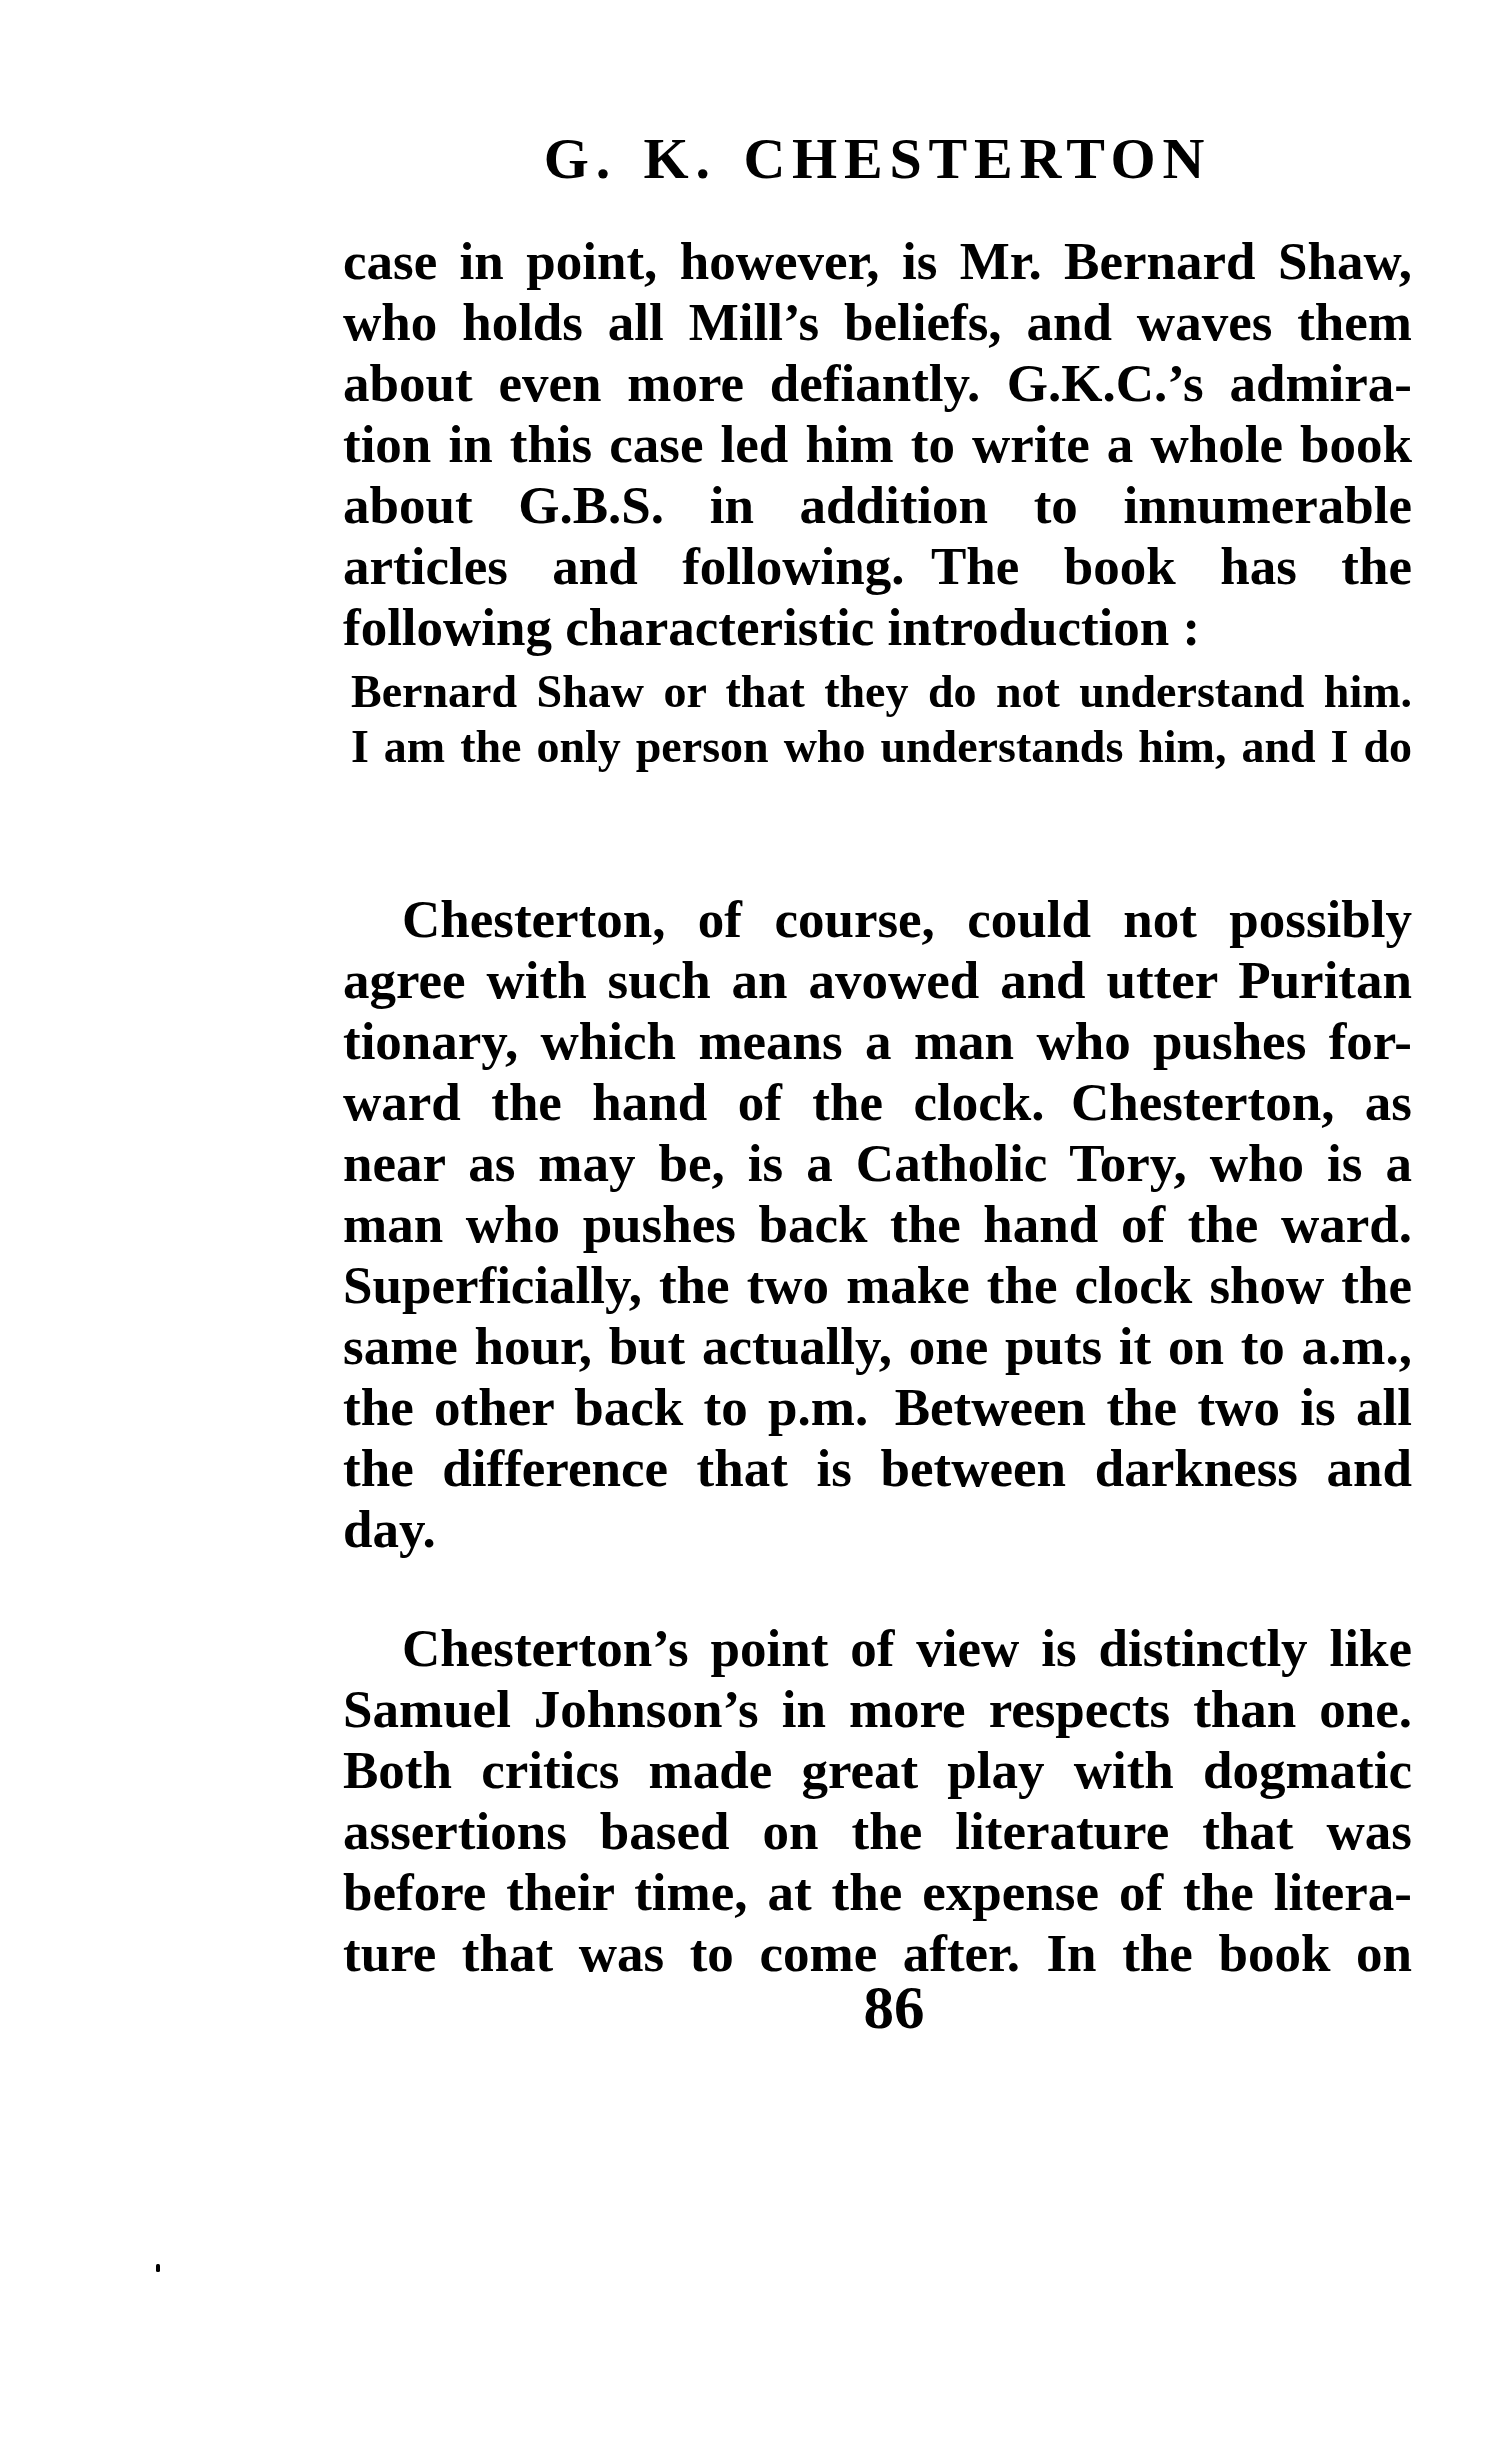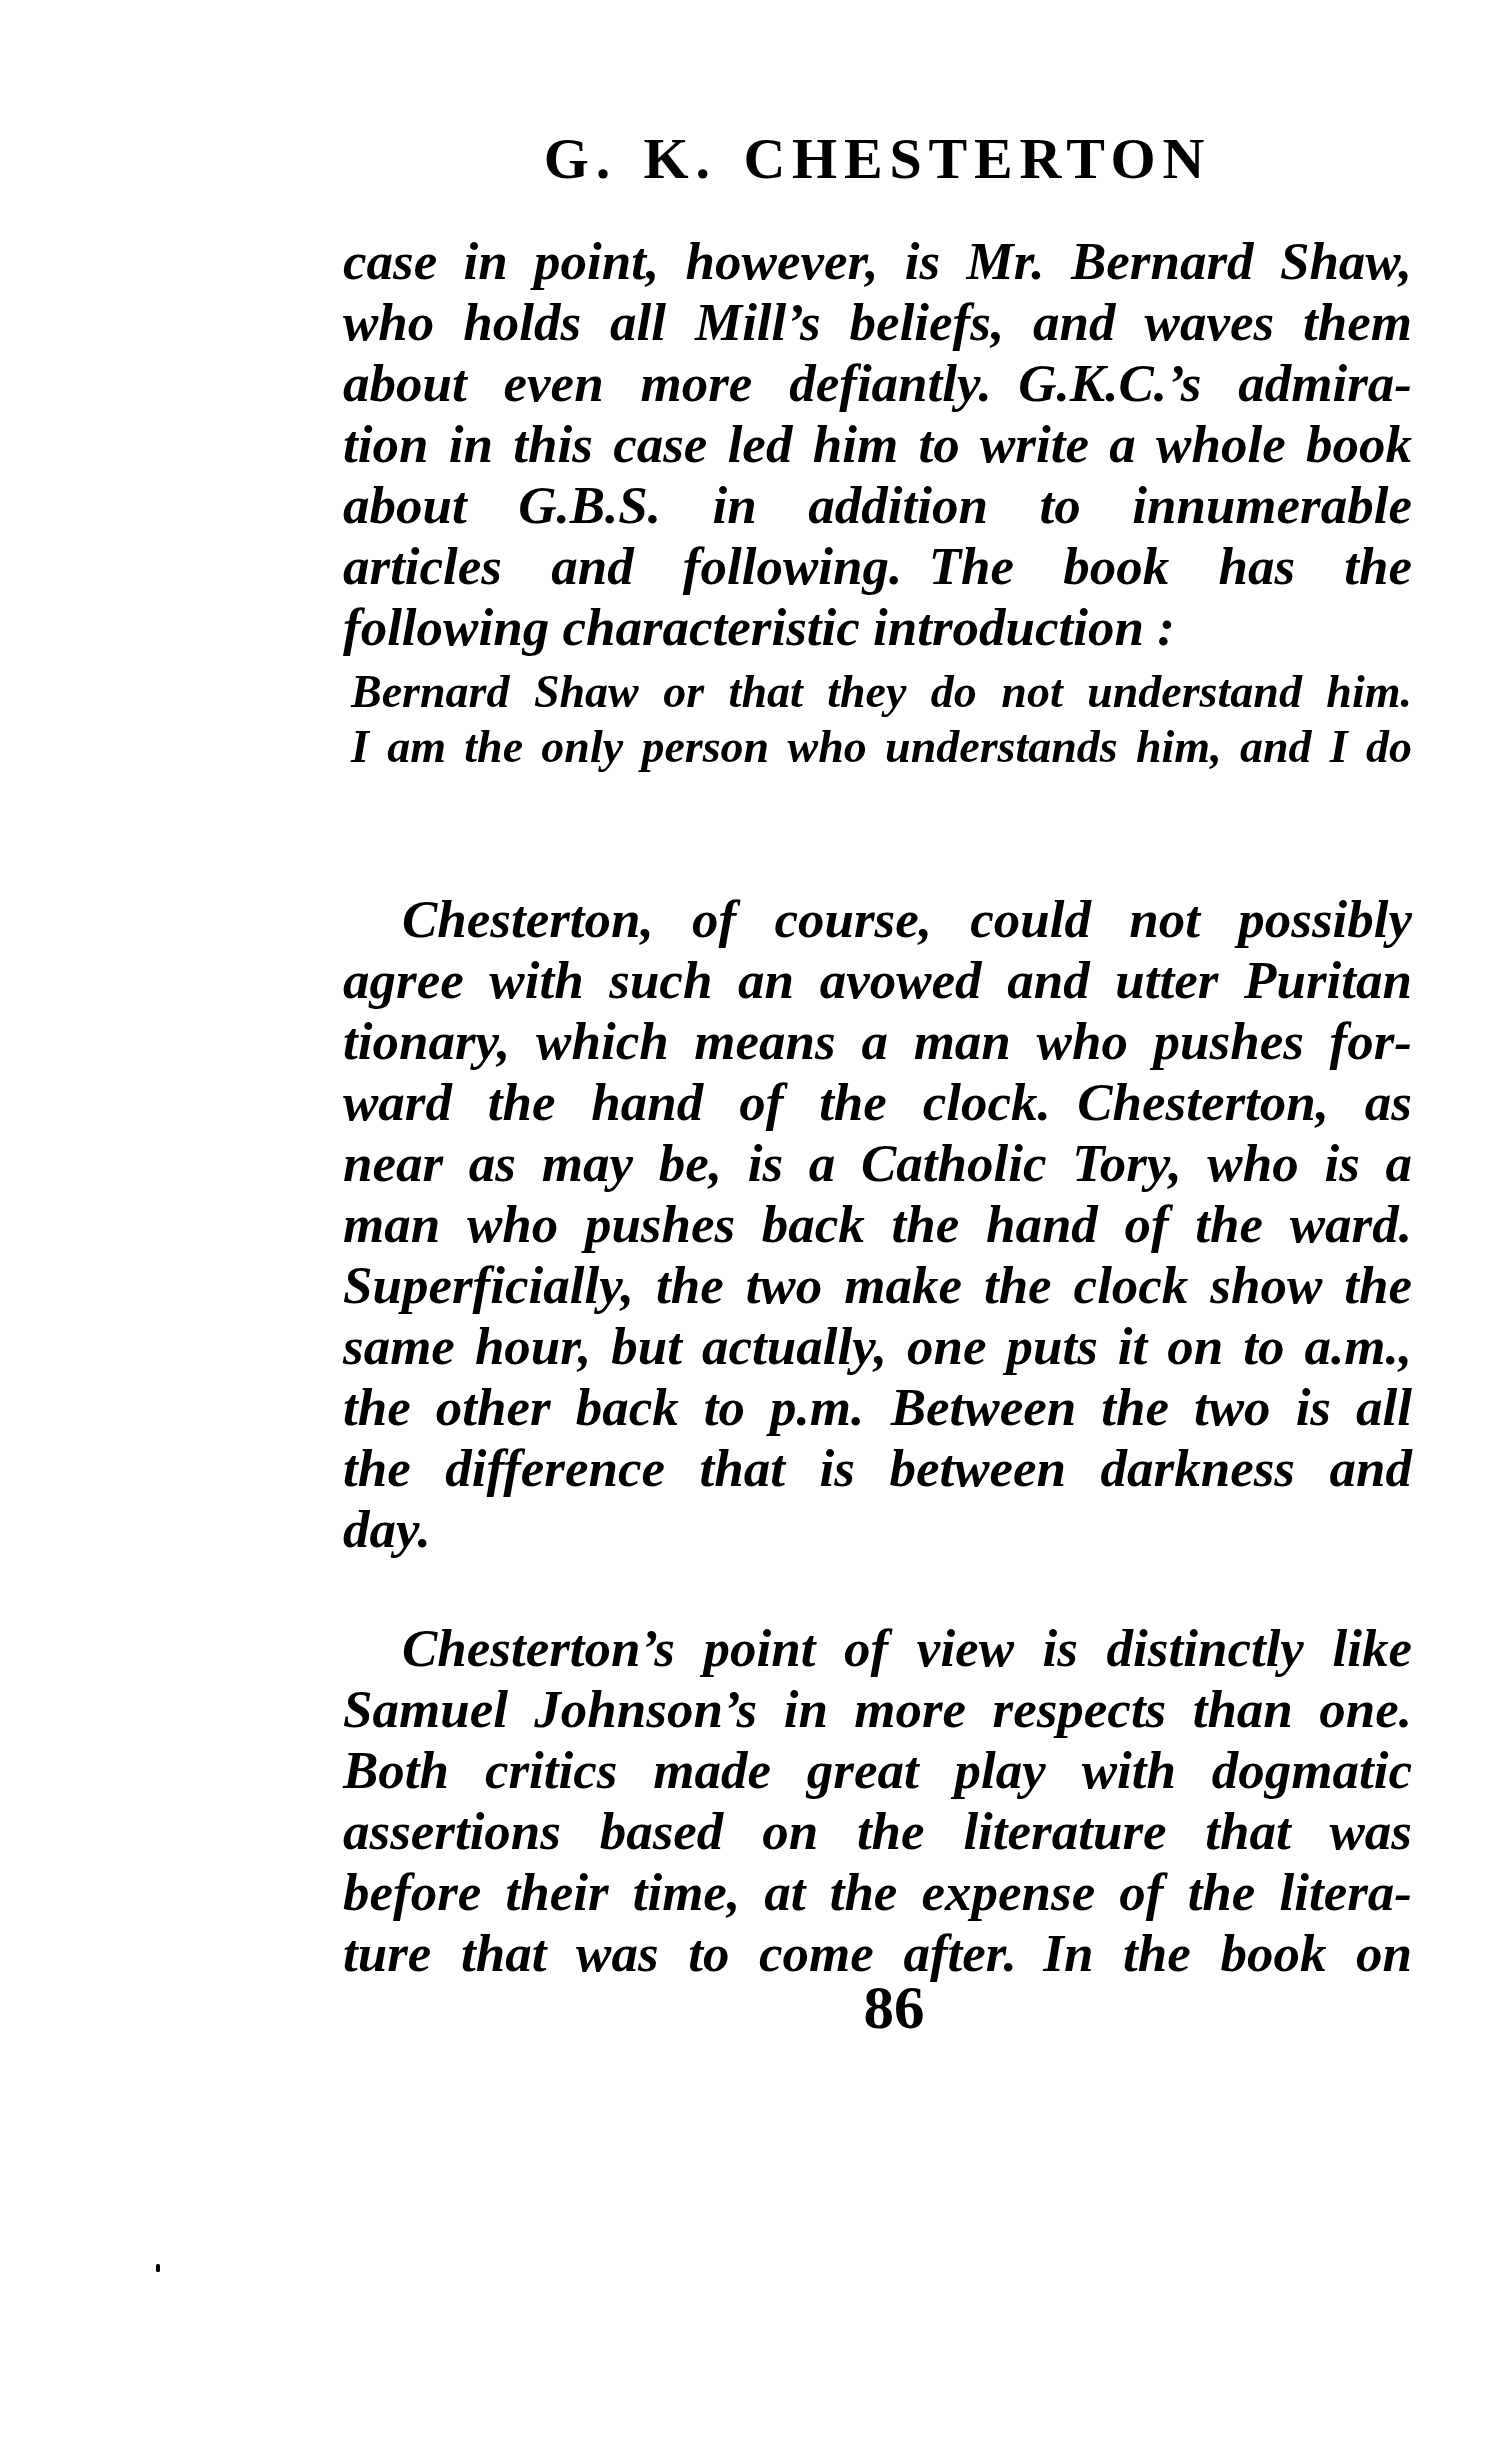--- a/index.html
+++ b/index.html
@@ -33,21 +33,20 @@
     position: absolute;
     left: 343px;
     width: 1069px;
   }
   .tl {
     font-size: 53px;
     line-height: 61px;
     font-weight: 700;
     text-align: justify;
     text-align-last: justify;
-    font-style: italic;
   }
   .tl.pl {
     text-align-last: left;
   }
   .tl.ind {
     text-indent: 59px;
   }
   .quote-block {
     position: absolute;
     left: 351px;

